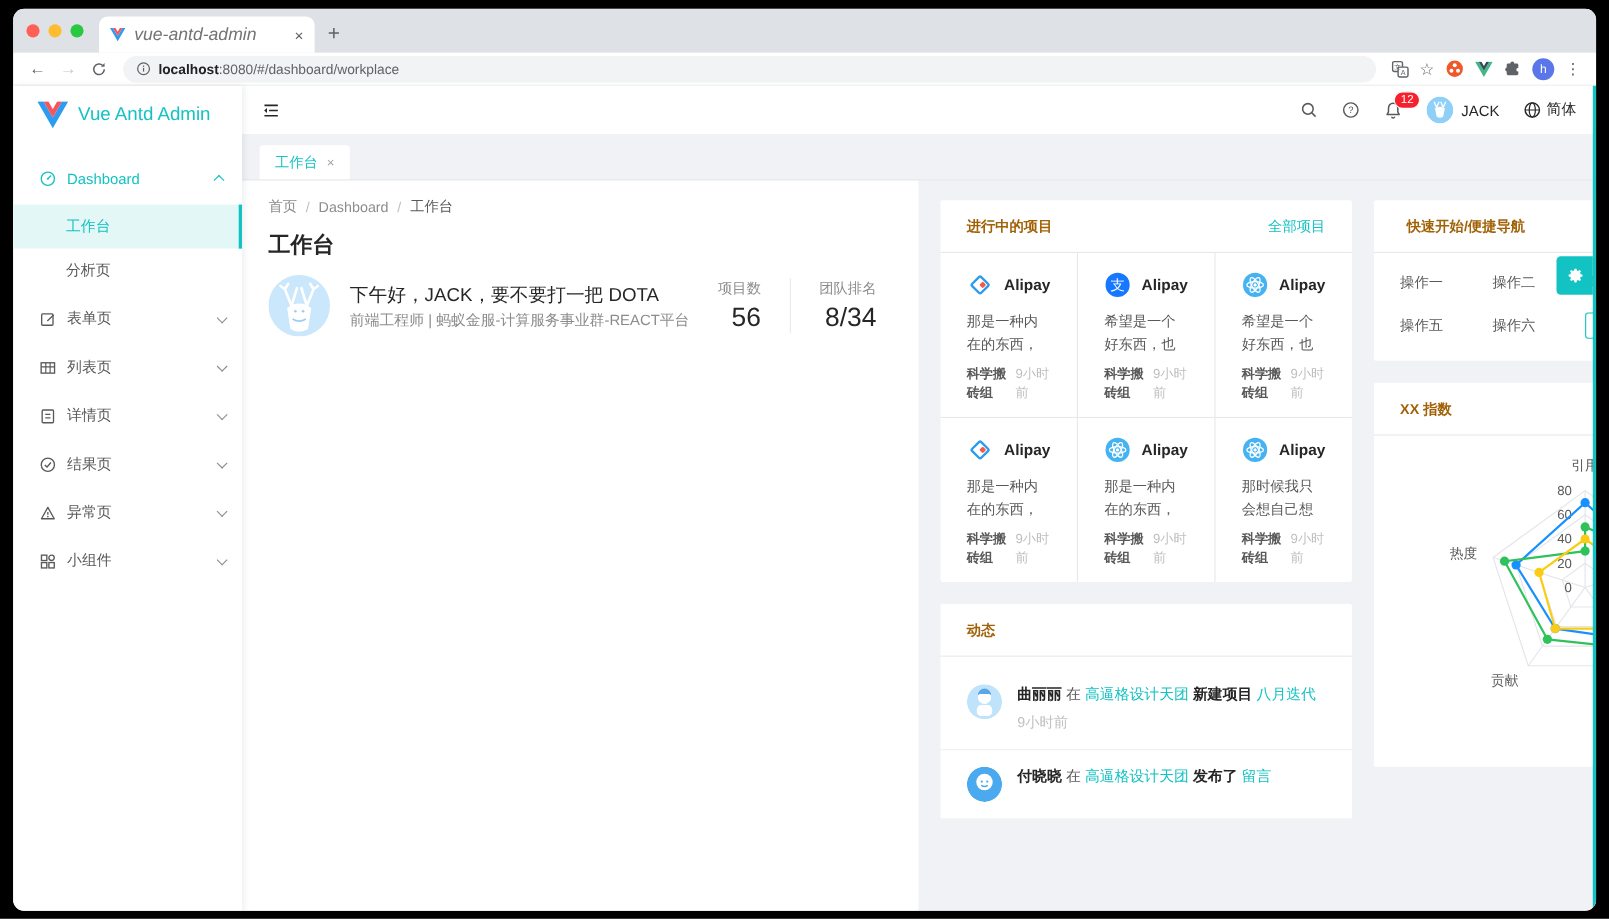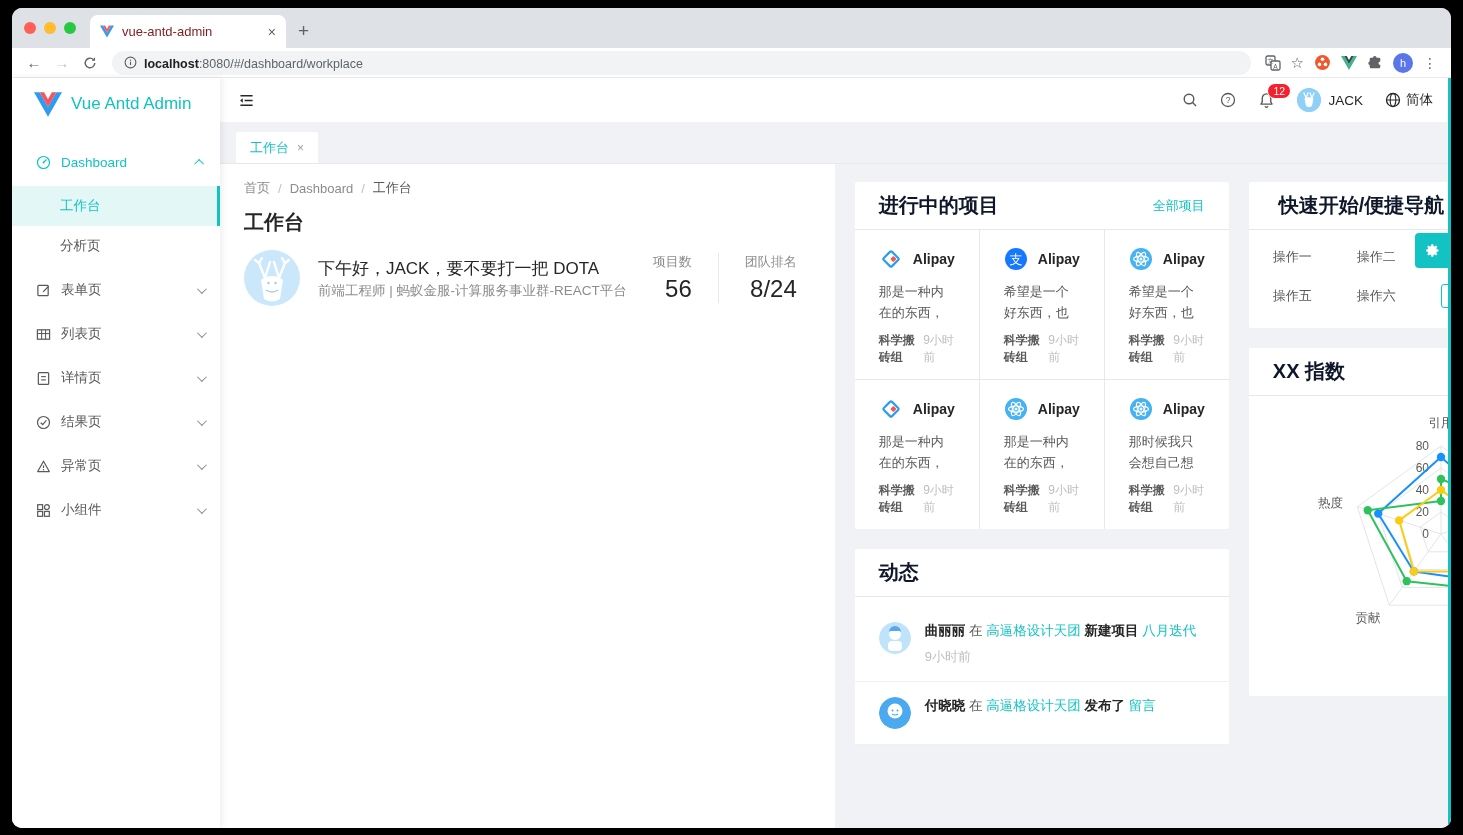--- a/index.html
+++ b/index.html
@@ -7,21 +7,21 @@
   *{box-sizing:border-box;}
   .window{position:absolute;left:12px;top:8px;width:1439px;height:820px;border-radius:10px;
     overflow:hidden;background:#fff;}
   
   .tabstrip{height:40px;background:#dee1e6;display:flex;align-items:flex-end;}
   .traffic{display:flex;gap:8px;align-items:center;height:40px;padding:0 14px 0 12px;}
   .dot{width:12px;height:12px;border-radius:50%;}
   .dot.r{background:#ff5f57}.dot.y{background:#febc2e}.dot.g{background:#28c840}
   .btab{display:flex;align-items:center;gap:8px;background:#fff;height:33px;width:196px;
     border-radius:8px 8px 0 0;padding:0 10px;}
-  .btab-title{font-size:13px;color:#7f1d1d;flex:1;white-space:nowrap;overflow:hidden;}
+  .btab-title{font-size:16px;color:#737373;flex:1;white-space:nowrap;overflow:hidden;font-style:italic;}
   .btab-x{color:#5f6368;font-size:14px;line-height:1;cursor:pointer;}
   .newtab{color:#5f6368;font-size:19px;margin:0 0 6px 12px;cursor:pointer;}
   .toolbar{height:30px;background:#fff;display:flex;align-items:center;padding:0 10px;gap:4px;
     border-bottom:1px solid #e8eaed;}
   .navbtn{width:24px;height:24px;display:flex;align-items:center;justify-content:center;
     color:#5f6368;font-size:15px;border-radius:50%;}
   .navbtn.disabled{color:#c4c7cb;}
   .urlbar{flex:1;height:24px;background:#f1f3f4;border-radius:13px;display:flex;align-items:center;
     gap:7px;padding:0 12px;margin:0 6px;}
   .urlbar .host{font-size:12.5px;color:#202124;font-weight:700;}
@@ -77,21 +77,21 @@
   .stat{padding:0 26px;text-align:right;border-right:1px solid #e8e8e8;}
   .stat:last-child{border-right:none;padding-right:14px;}
   .stat .sl{font-size:13px;color:#8c8c8c;}
   .stat .sv{font-size:24px;color:#262626;margin-top:4px;}
   .content{flex:1;display:flex;gap:20px;padding:18px 20px 20px;align-items:flex-start;min-height:0;}
   .leftcol{flex:1;min-width:0;}
   .rightcol{width:384px;flex:none;display:flex;flex-direction:column;gap:20px;}
   .card{background:#fff;border-radius:2px;}
   .card-h{height:48px;display:flex;align-items:center;justify-content:space-between;
     padding:0 24px;border-bottom:1px solid #e8e8e8;}
-  .card-title{font-size:20px;font-weight:700;color:#0f172a;}
+  .card-title{font-size:13px;font-weight:700;color:#a16207;}
   .link{color:#13c2c2;font-size:13px;cursor:pointer;text-decoration:none;}
   .pgrid{display:grid;grid-template-columns:1fr 1fr 1fr;}
   .pcell{padding:17px 24px 13px;border-right:1px solid #e8e8e8;border-bottom:1px solid #e8e8e8;}
   .pcell:nth-child(3n){border-right:none;}
   .pcell:nth-child(n+4){border-bottom:none;}
   .prow1{display:flex;align-items:center;gap:10px;}
   .pname{font-size:14px;font-weight:700;color:#262626;}
   .pdesc{font-size:13px;color:#595959;line-height:1.65;margin-top:10px;height:43px;overflow:hidden;}
   .pfoot{display:flex;justify-content:space-between;align-items:center;margin-top:8px;}
   .pgroup{font-size:12px;font-weight:700;color:#595959;cursor:pointer;}
@@ -350,21 +350,21 @@
               <div class="greet">下午好，JACK，要不要打一把 DOTA</div>
               <div class="subt">前端工程师 | 蚂蚁金服-计算服务事业群-REACT平台</div>
             </div>
             <div class="stats">
               <div class="stat">
                 <div class="sl">项目数</div>
                 <div class="sv">56</div>
               </div>
               <div class="stat">
                 <div class="sl">团队排名</div>
-                <div class="sv">8/24</div>
+                <div class="sv">8/34</div>
               </div>
             </div>
           </div>
         </div>
 
         <div class="content">
           <div class="leftcol">
 
             <div class="card">
               <div class="card-h">

